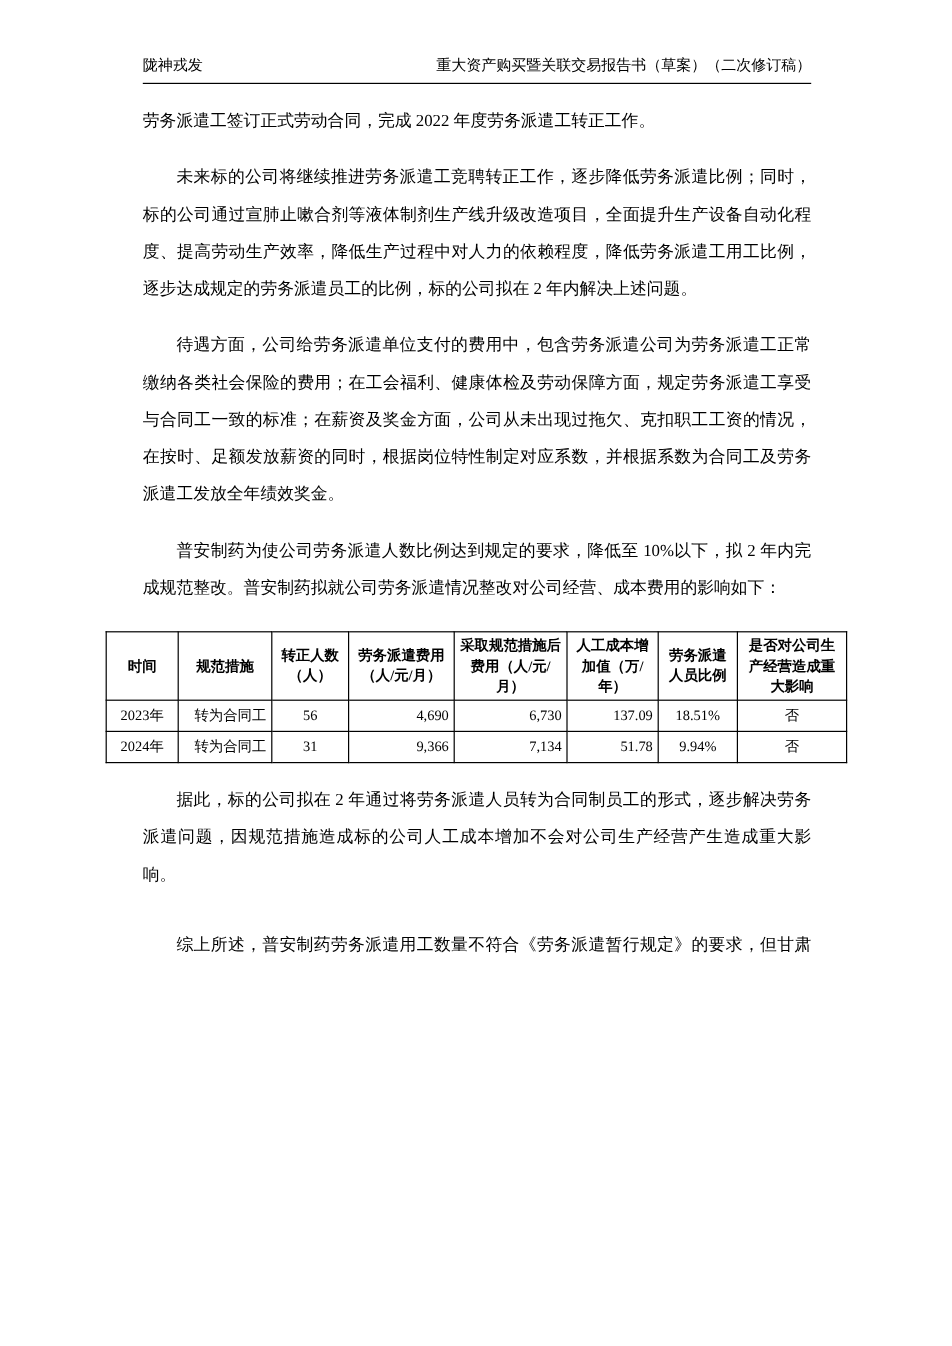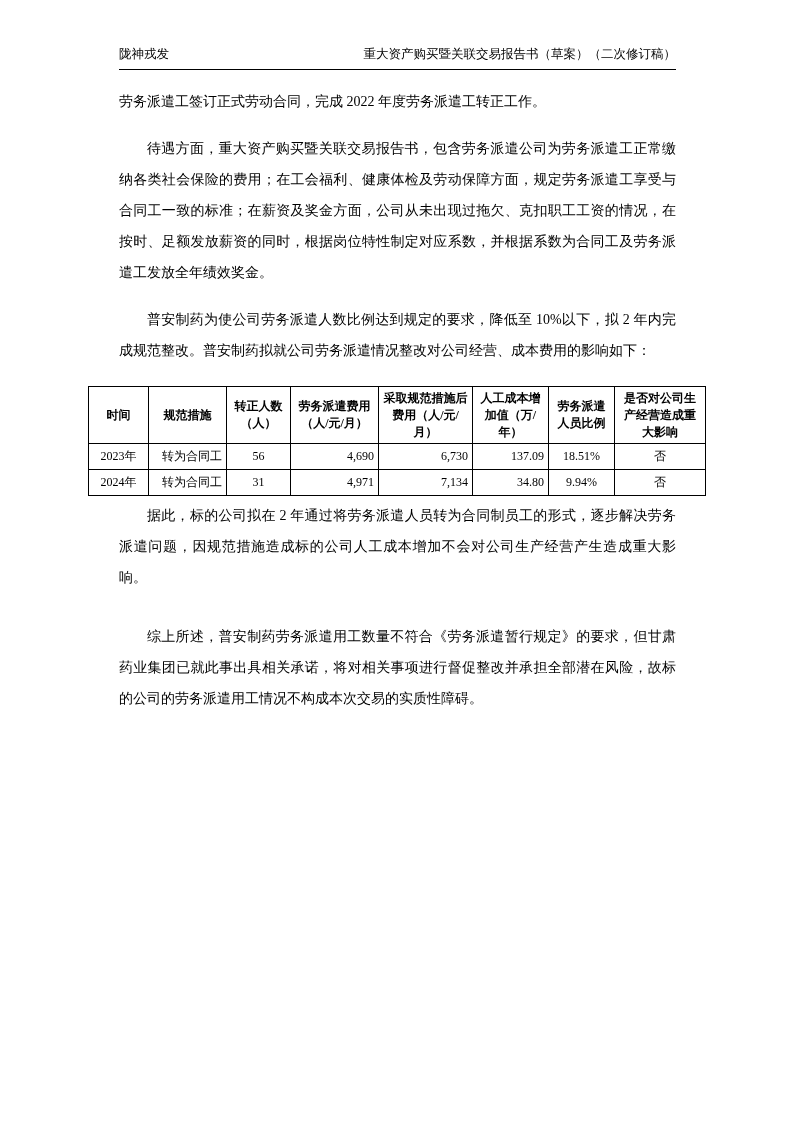--- a/index.html
+++ b/index.html
@@ -38,21 +38,21 @@
     line-height: 31px;
     text-align: justify;
     text-indent: 2em;
     margin-top: 16px;
     word-break: break-all;
   }
   .para.first {
     text-indent: 0;
     margin-top: 0;
   }
-  .para.after-table { margin-top: 4px; }
+  .para.after-table { margin-top: 16px; }
   .para.summary { margin-top: 28px; }
   .table-wrap {
     margin-top: 20px;
     margin-left: -31px;
     width: 617px;
   }
   table.data-table {
     width: 100%;
     border-collapse: collapse;
     table-layout: fixed;
@@ -90,21 +90,22 @@
 
 <div class="page">
 
   <div class="header">
     <span class="h-left">陇神戎发</span>
     <span class="h-right">重大资产购买暨关联交易报告书（草案）（二次修订稿）</span>
   </div>
 
   <div class="content">
     <p class="para first">劳务派遣工签订正式劳动合同，完成 2022 年度劳务派遣工转正工作。</p>
-    <p class="para">待遇方面，重大资产购买暨关联交易报告书，包含劳务派遣公司为劳务派遣工正常缴纳各类社会保险的费用；在工会福利、健康体检及劳动保障方面，规定劳务派遣工享受与合同工一致的标准；在薪资及奖金方面，公司从未出现过拖欠、克扣职工工资的情况，在按时、足额发放薪资的同时，根据岗位特性制定对应系数，并根据系数为合同工及劳务派遣工发放全年绩效奖金。</p>
+    <p class="para">未来标的公司将继续推进劳务派遣工竞聘转正工作，逐步降低劳务派遣比例；同时，标的公司通过宣肺止嗽合剂等液体制剂生产线升级改造项目，全面提升生产设备自动化程度、提高劳动生产效率，降低生产过程中对人力的依赖程度，降低劳务派遣工用工比例，逐步达成规定的劳务派遣员工的比例，标的公司拟在 2 年内解决上述问题。</p>
+    <p class="para">待遇方面，公司给劳务派遣单位支付的费用中，包含劳务派遣公司为劳务派遣工正常缴纳各类社会保险的费用；在工会福利、健康体检及劳动保障方面，规定劳务派遣工享受与合同工一致的标准；在薪资及奖金方面，公司从未出现过拖欠、克扣职工工资的情况，在按时、足额发放薪资的同时，根据岗位特性制定对应系数，并根据系数为合同工及劳务派遣工发放全年绩效奖金。</p>
     <p class="para">普安制药为使公司劳务派遣人数比例达到规定的要求，降低至 10%以下，拟 2 年内完成规范整改。普安制药拟就公司劳务派遣情况整改对公司经营、成本费用的影响如下：</p>
 
     <div class="table-wrap">
       <table class="data-table">
         <colgroup>
           <col style="width:60px">
           <col style="width:78px">
           <col style="width:64px">
           <col style="width:88px">
           <col style="width:94px">
@@ -132,23 +133,23 @@
             <td class="al-r">4,690</td>
             <td class="al-r">6,730</td>
             <td class="al-r">137.09</td>
             <td class="al-c">18.51%</td>
             <td class="al-c">否</td>
           </tr>
           <tr>
             <td class="al-c">2024年</td>
             <td class="al-l">转为合同工</td>
             <td class="al-c">31</td>
-            <td class="al-r">4,971</td>
+            <td class="al-r">9,366</td>
             <td class="al-r">7,134</td>
-            <td class="al-r">34.80</td>
+            <td class="al-r">51.78</td>
             <td class="al-c">9.94%</td>
             <td class="al-c">否</td>
           </tr>
         </tbody>
       </table>
     </div>
 
     <p class="para after-table">据此，标的公司拟在 2 年通过将劳务派遣人员转为合同制员工的形式，逐步解决劳务派遣问题，因规范措施造成标的公司人工成本增加不会对公司生产经营产生造成重大影响。</p>
     <p class="para summary">综上所述，普安制药劳务派遣用工数量不符合《劳务派遣暂行规定》的要求，但甘肃药业集团已就此事出具相关承诺，将对相关事项进行督促整改并承担全部潜在风险，故标的公司的劳务派遣用工情况不构成本次交易的实质性障碍。</p>
   </div>

